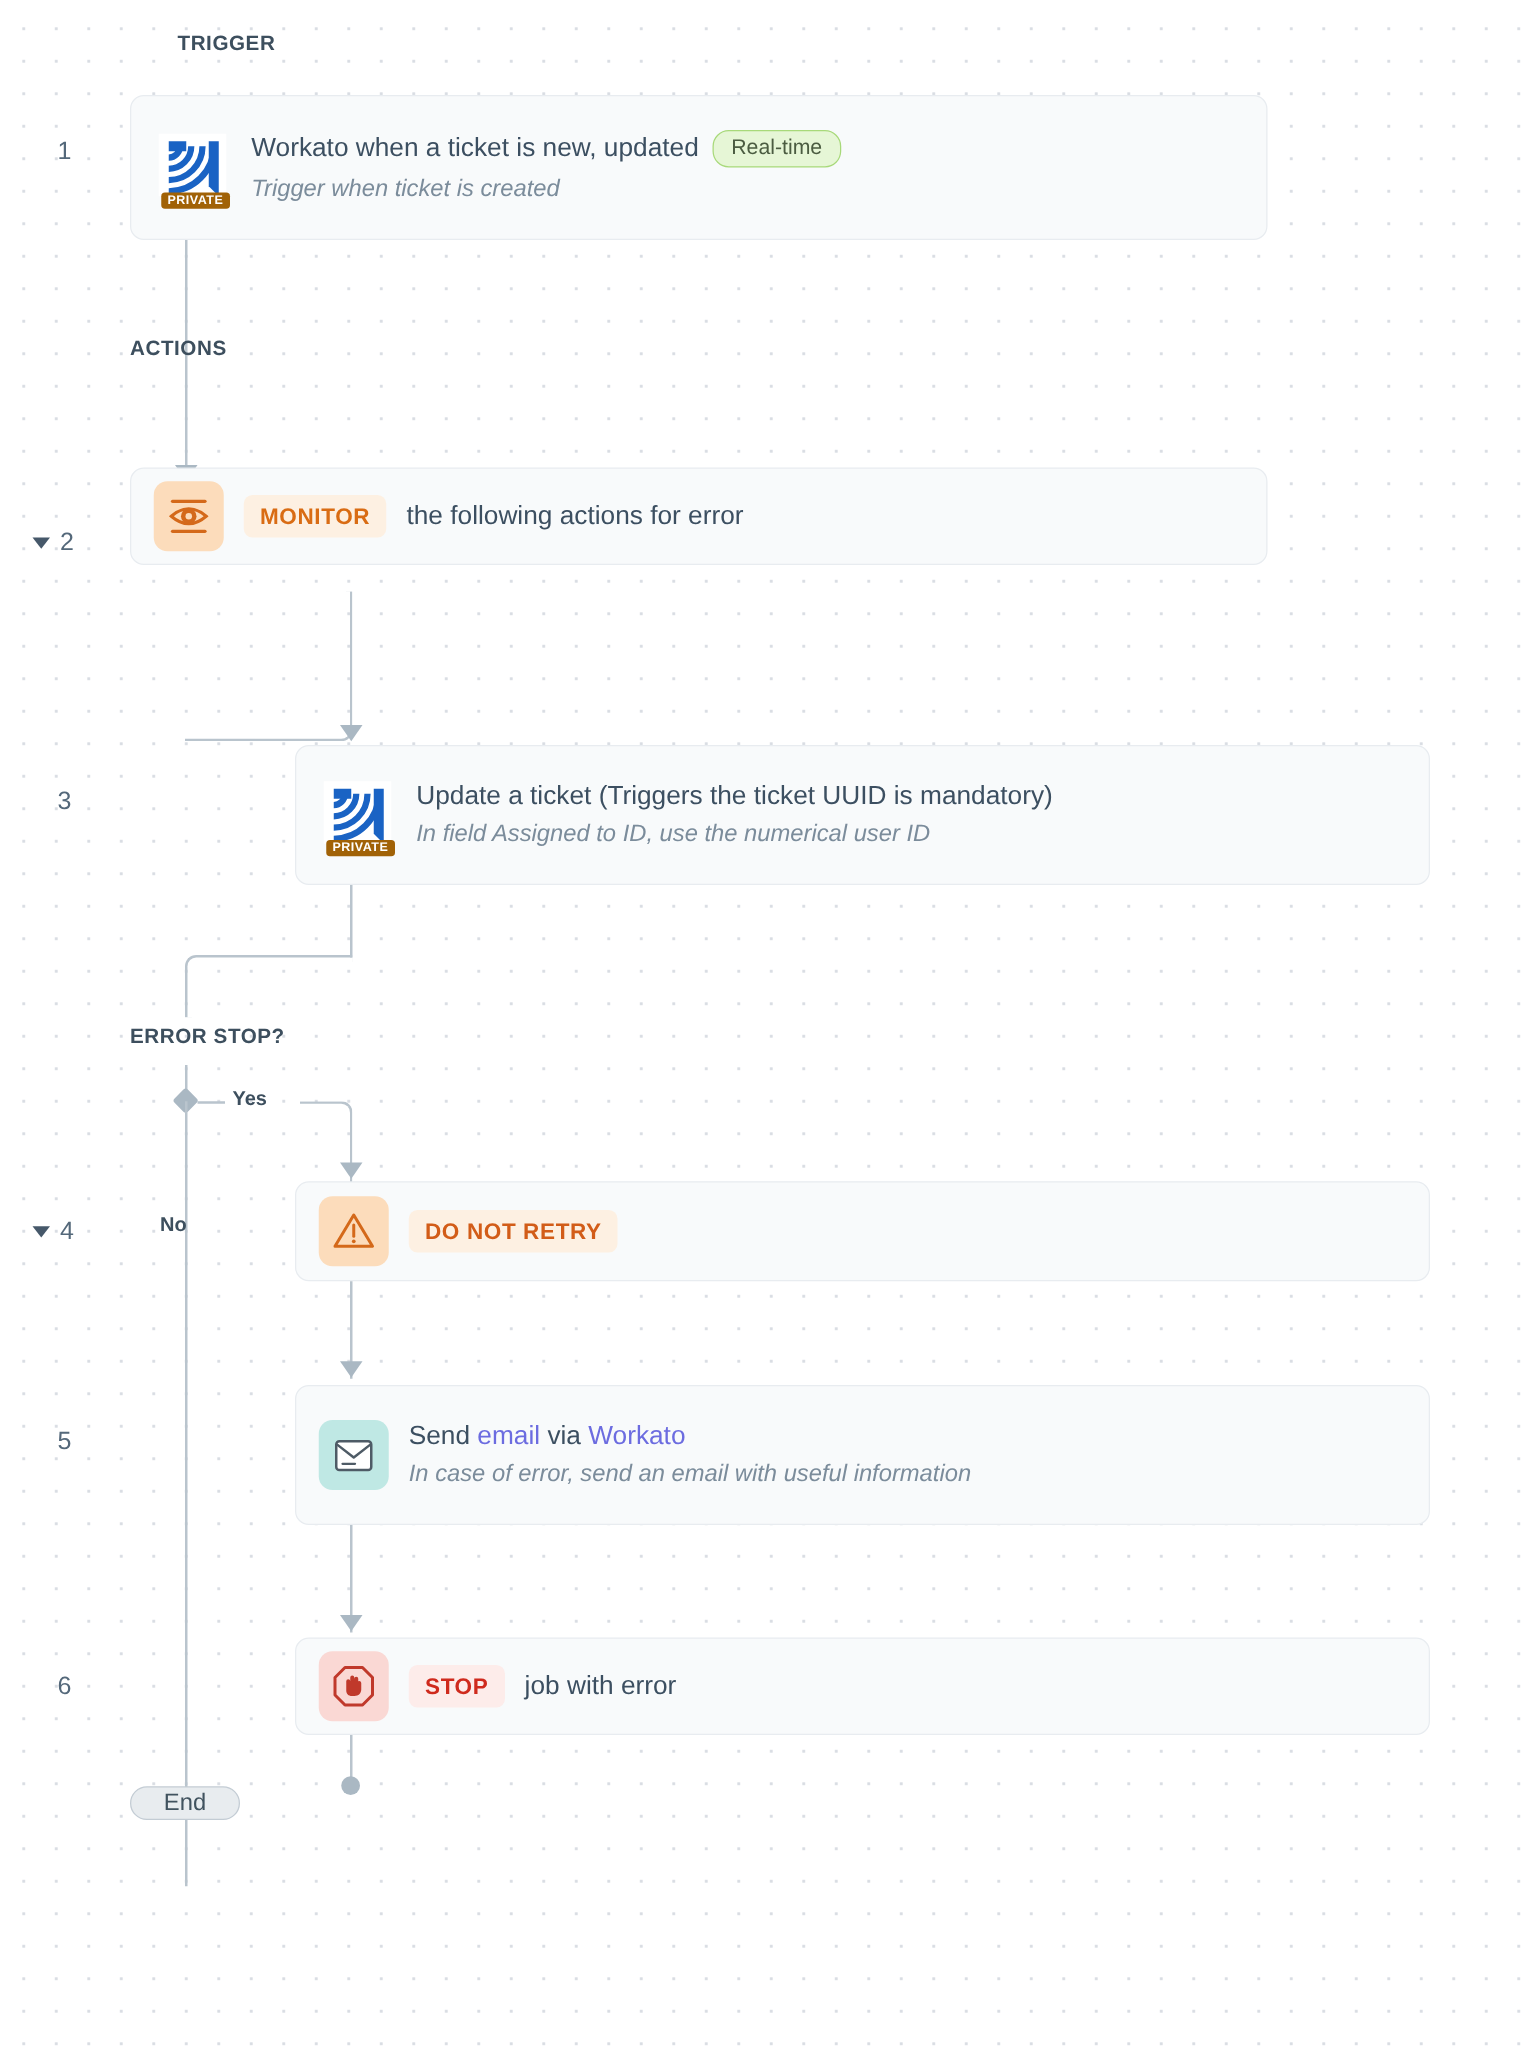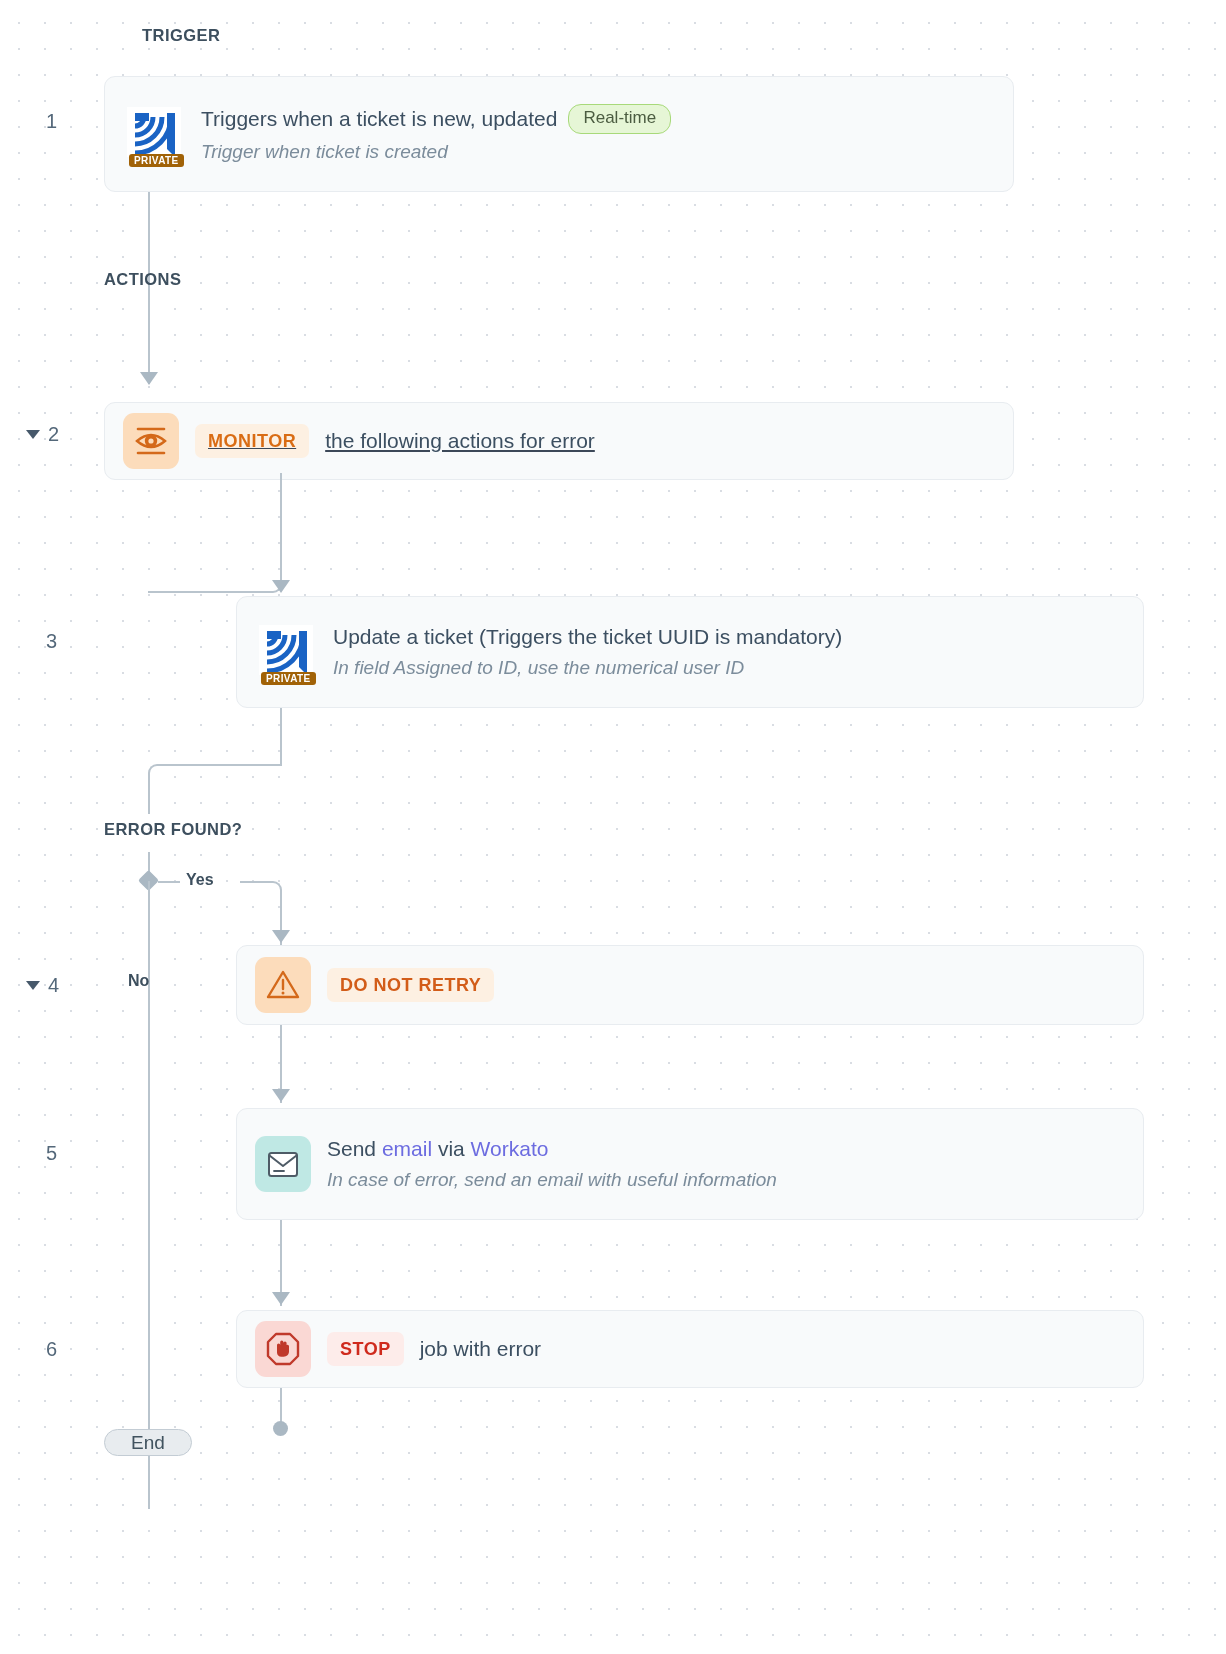--- a/index.html
+++ b/index.html
@@ -224,38 +224,38 @@
           <path d="M12 32 A 18 18 0 0 0 30 14"></path>
           <path d="M12 23 A 9 9 0 0 0 21 14"></path>
         </g>
         <path d="M44 10 L52 10 L52 54 L44 46 Z" fill="#1a63c4"></path>
         <path d="M12 10 L26 10 L26 18 L12 18 Z" fill="#1a63c4"></path>
       </svg>
       <span class="private-tag">PRIVATE</span>
     </div>
     <div class="card-texts">
       <div class="card-title">
-        <span>Triggers when a ticket is new, updated</span>
+        <span>Workato when a ticket is new, updated</span>
         <span class="badge-realtime">Real-time</span>
       </div>
       <div class="card-sub">Trigger when ticket is created</div>
     </div>
   </div>
 
   <div class="vline" style="left:148px; top:192px; height:192px;"></div>
   <div class="arrowhead" style="left:140px; top:372px;"></div>
 
   <div class="section-label" style="left:104px; top:270px;">ACTIONS</div>
 
   <div class="step-index" style="left:26px; top:423px;">
     <span class="caret"></span>
     <span>2</span>
   </div>
 
-  <div class="card" style="left:104px; top:402px; width:910px; height:78px;text-decoration:underline;">
+  <div class="card" style="left:104px; top:374px; width:910px; height:78px;">
     <div class="tile tile-orange">
       <svg width="40" height="40" viewBox="0 0 40 40" aria-hidden="true">
         <line x1="7" y1="8" x2="33" y2="8" stroke="#d4691a" stroke-width="2.6" stroke-linecap="round"></line>
         <line x1="7" y1="32" x2="33" y2="32" stroke="#d4691a" stroke-width="2.6" stroke-linecap="round"></line>
         <path d="M6 20 Q20 8 34 20 Q20 32 6 20 Z" fill="none" stroke="#d4691a" stroke-width="2.4"></path>
         <circle cx="20" cy="20" r="6.2" fill="#d4691a"></circle>
         <circle cx="20" cy="20" r="2.6" fill="#fcdcbb"></circle>
       </svg>
     </div>
     <span class="pill pill-monitor">MONITOR</span>
@@ -286,21 +286,21 @@
     </div>
     <div class="card-texts">
       <div class="card-title">Update a ticket (Triggers the ticket UUID is mandatory)</div>
       <div class="card-sub">In field Assigned to ID, use the numerical user ID</div>
     </div>
   </div>
 
   <div class="vline" style="left:280px; top:708px; height:58px;"></div>
   <div class="corner" style="left:148px; top:764px; width:134px; height:50px; border-bottom:none; border-left:2px solid #b9c4cd; border-top:2px solid #b9c4cd; border-top-left-radius:9px; border-bottom-left-radius:0;"></div>
 
-  <div class="section-label" style="left:104px; top:820px;">ERROR FOUND?</div>
+  <div class="section-label" style="left:104px; top:820px;">ERROR STOP?</div>
 
   <div class="vline" style="left:148px; top:852px; height:28px;"></div>
   <div class="diamond" style="left:141px; top:873px;"></div>
 
   <div class="hline" style="left:158px; top:881px; width:22px;"></div>
   <div class="branch-label" style="left:186px; top:871px;">Yes</div>
   <div class="corner-tr" style="left:240px; top:881px; width:42px; height:86px; border-right:2px solid #b9c4cd; border-bottom:none; border-top:2px solid #b9c4cd; border-top-right-radius:9px; border-bottom-right-radius:0;"></div>
   <div class="arrowhead" style="left:272px; top:930px;"></div>
 
   <div class="vline" style="left:148px; top:881px; height:628px;"></div>

